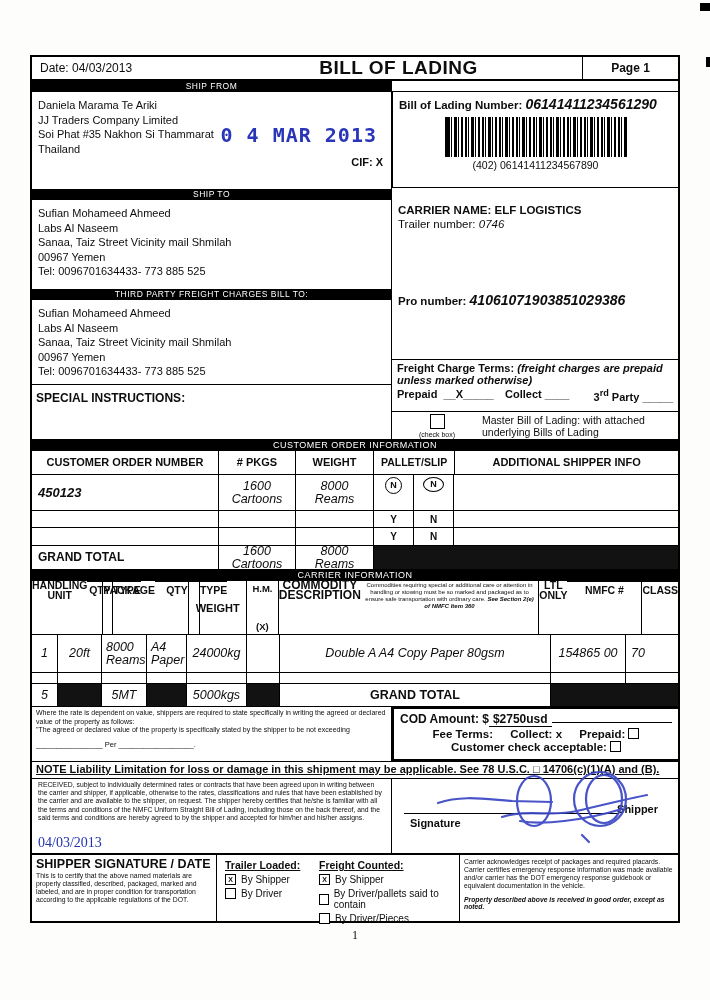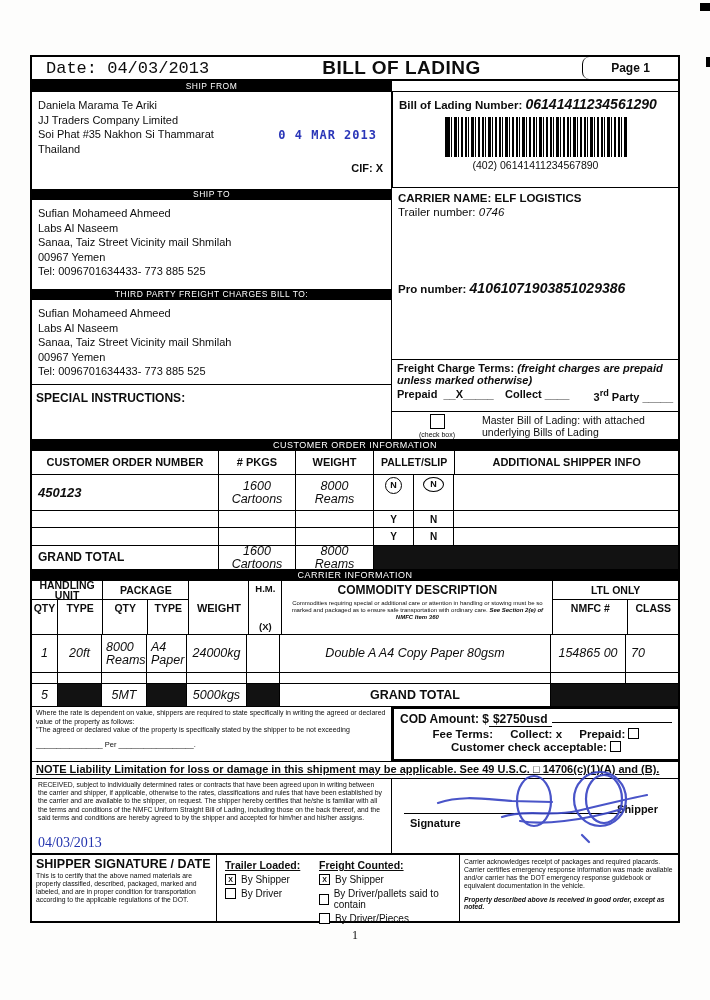--- a/index.html
+++ b/index.html
@@ -7,44 +7,44 @@
     width:710px;height:1000px;background:#fdfdfc;position:relative;
     font-family:"Liberation Sans","DejaVu Sans",sans-serif;color:#0d0d0d;
     -webkit-font-smoothing:antialiased;
   }
   .doc{position:absolute;left:30px;top:55px;width:650px;border:2px solid #000;background:#fff;box-sizing:border-box;}
   .corner-mark{position:absolute;right:0;top:3px;width:10px;height:8px;background:#000;}
   .edge-mark{position:absolute;right:0;top:57px;width:4px;height:10px;background:#000;}
 
   
   .title-row{display:flex;align-items:center;height:22px;border-bottom:2px solid #000;}
-  .date{width:175px;font-size:17px;padding-left:14px;font-family:Liberation Mono, monospace;}
+  .date{width:175px;font-size:12px;padding-left:8px;}
   .doc-title{flex:1;text-align:center;font-size:19px;font-weight:bold;letter-spacing:.5px;}
-  .page-cell{width:95px;border-left:1.5px solid #000;align-self:stretch;display:flex;align-items:center;justify-content:center;font-weight:bold;font-size:12px;border-radius:7px;}
+  .page-cell{width:95px;border-left:1.5px solid #000;align-self:stretch;display:flex;align-items:center;justify-content:center;font-weight:bold;font-size:12px;}
 
   
   .two-col{display:flex;}
   .col-l{width:360px;border-right:1.5px solid #000;box-sizing:border-box;}
   .col-r{width:286px;box-sizing:border-box;display:flex;flex-direction:column;}
   .bar{background:#000;color:#fff;font-size:8.5px;letter-spacing:.5px;text-align:center;height:11px;line-height:11px;}
   .addr{font-size:11px;line-height:14.5px;padding:6px 16px 0 6px;position:relative;box-sizing:border-box;}
   .sf{height:97px;} .st{height:89px;} .tp{height:84px;}
-  .stamp{position:absolute;right:14px;top:36px;color:#2a36b8;font-family:"DejaVu Sans Mono",monospace;font-weight:bold;font-size:12px;letter-spacing:1px;white-space:nowrap;}
-  .cif{position:absolute;right:8px;bottom:14px;font-weight:bold;font-size:11px;}
+  .stamp{position:absolute;right:14px;top:36px;color:#2a36b8;font-family:"DejaVu Sans Mono",monospace;font-weight:bold;font-size:20px;letter-spacing:1px;white-space:nowrap;}
+  .cif{position:absolute;right:8px;bottom:20px;font-weight:bold;font-size:11px;}
   .si-box{height:55px;border-top:1.5px solid #000;box-sizing:border-box;padding:6px 0 0 4px;font-size:12px;font-weight:bold;}
 
   .r-spacer{height:10px;}
   .bol-box{height:97px;border:1.5px solid #000;border-right:none;box-sizing:border-box;padding:4px 6px;}
   .bol-line{font-size:11.5px;font-weight:bold;white-space:nowrap;}
   .bol-num{font-style:italic;font-size:14px;}
   .barcode{margin:5px auto 2px auto;width:176px;height:40px;border-left:3px solid #000;border-right:3px solid #000;
     background:repeating-linear-gradient(90deg,#000 0 2px,#fff 2px 3px,#000 3px 4px,#fff 4px 6px,#000 6px 9px,#fff 9px 10px,#000 10px 11px,#fff 11px 13px,#000 13px 15px,#fff 15px 17px);}
   .barcode-text{text-align:center;font-size:10.5px;}
   .carrier-box{height:171px;box-sizing:border-box;padding:4px 6px;font-size:11.5px;}
-  .carrier-name{font-weight:bold;}
+  .carrier-name{font-weight:bold;margin-top:12px;}
   .trailer{margin-top:2px;} .trailer i{font-style:italic;}
   .pro{margin-top:62px;font-weight:bold;} .pro .val{font-style:italic;font-size:14px;text-align:center;}
   .ft-box{height:52px;border-top:1.5px solid #000;box-sizing:border-box;padding:2px 5px;font-size:11px;}
   .ft-head{font-weight:bold;} .ft-head .it{font-style:italic;}
   .ft-opts{display:flex;font-weight:bold;margin-top:2px;font-size:11px;}
   .ft-opts span{white-space:pre;}
   .ft-opts .o1{width:110px;} .ft-opts .o2{width:90px;}
   .mb-box{height:28px;border-top:1.5px solid #000;box-sizing:border-box;display:flex;align-items:center;font-size:10.5px;}
   .mb-cb-col{width:90px;text-align:center;}
   .cb{width:11px;height:11px;border:1.7px solid #000;display:inline-flex;align-items:center;justify-content:center;font-size:8px;font-weight:bold;line-height:1;background:#fff;}
@@ -70,21 +70,21 @@
   .gt-label{font-weight:bold;justify-content:flex-start;padding-left:6px;font-size:12px;}
   .black-cell{background:#121212;}
   .yn{font-weight:bold;font-size:10px;}
   .circ{width:15px;height:15px;border:1.6px solid #000;border-radius:50%;display:inline-flex;align-items:center;justify-content:center;font-size:9px;font-weight:bold;margin-top:2px;}
   .circ.oval{width:19px;height:13px;}
 
   
   .ci-c1{width:26px;} .ci-c2{width:44px;} .ci-c3{width:45px;} .ci-c4{width:40px;} .ci-c5{width:60px;}
   .ci-c6{width:33px;} .ci-c7{width:271px;} .ci-c8{width:75px;} .ci-c9{flex:1;}
   .ci-head{display:flex;border-top:none;height:53px;font-weight:bold;}
-  .ci-group{border-right:1.2px solid #000;box-sizing:border-box;display:flex;flex-direction:column;}
+  .ci-group{border-right:1.2px solid #000;box-sizing:border-box;display:flex;}
   .ci-group:last-child{border-right:none;}
   .ci-gt{height:18px;display:flex;align-items:center;justify-content:center;font-size:10.5px;text-align:center;line-height:10px;}
   .ci-subs{flex:1;display:flex;border-top:1.2px solid #000;}
   .ci-sub{border-right:1.2px solid #000;box-sizing:border-box;display:flex;align-items:flex-start;justify-content:center;font-size:10.5px;padding-top:2px;}
   .ci-sub:last-child{border-right:none;}
   .ci-single{justify-content:center;align-items:center;display:flex;font-size:11px;}
   .hm-cell{flex-direction:column;justify-content:space-between;padding:2px 0;font-size:9.5px;align-items:center;display:flex;}
   .commodity-note{font-size:6px;line-height:7px;text-align:center;padding:1px 4px;font-weight:normal;}
   .commodity-note b{font-style:italic;font-weight:bold;}
   .ci-r1{height:38px;} .ci-r2{height:11px;} .ci-rt{height:23px;}
@@ -353,21 +353,21 @@
         <span>Prepaid:</span>
         <span class="cbx"></span>
       </div>
       <div class="cod-line3">
         <span>Customer check acceptable:</span>
         <span class="cbx"></span>
       </div>
     </div>
   </div>
 
-  <div class="note-row">NOTE Liability Limitation for loss or damage in this shipment may be applicable.  See 49 U.S.C. □ 14706(c)(1)(A) and (B).</div>
+  <div class="note-row">NOTE Liability Limitation for loss or damage in this shipment may be applicable.  See 78 U.S.C. □ 14706(c)(1)(A) and (B).</div>
 
   <div class="recv">
     <div class="recv-l">
       <div class="recv-text">RECEIVED, subject to individually determined rates or contracts that have been agreed upon in writing between the carrier and shipper, if applicable, otherwise to the rates, classifications and rules that have been established by the carrier and are available to the shipper, on request. The shipper hereby certifies that he/she is familiar with all the terms and conditions of the NMFC Uniform Straight Bill of Lading, including those on the back thereof, and the said terms and conditions are hereby agreed to by the shipper and accepted for him/her and his/her assigns.</div>
       <div class="recv-date">04/03/2013</div>
     </div>
     <div class="recv-r">
       <div class="sig-line"></div>
       <div class="sig-shipper">Shipper</div>
       <div class="sig-label">Signature</div>

